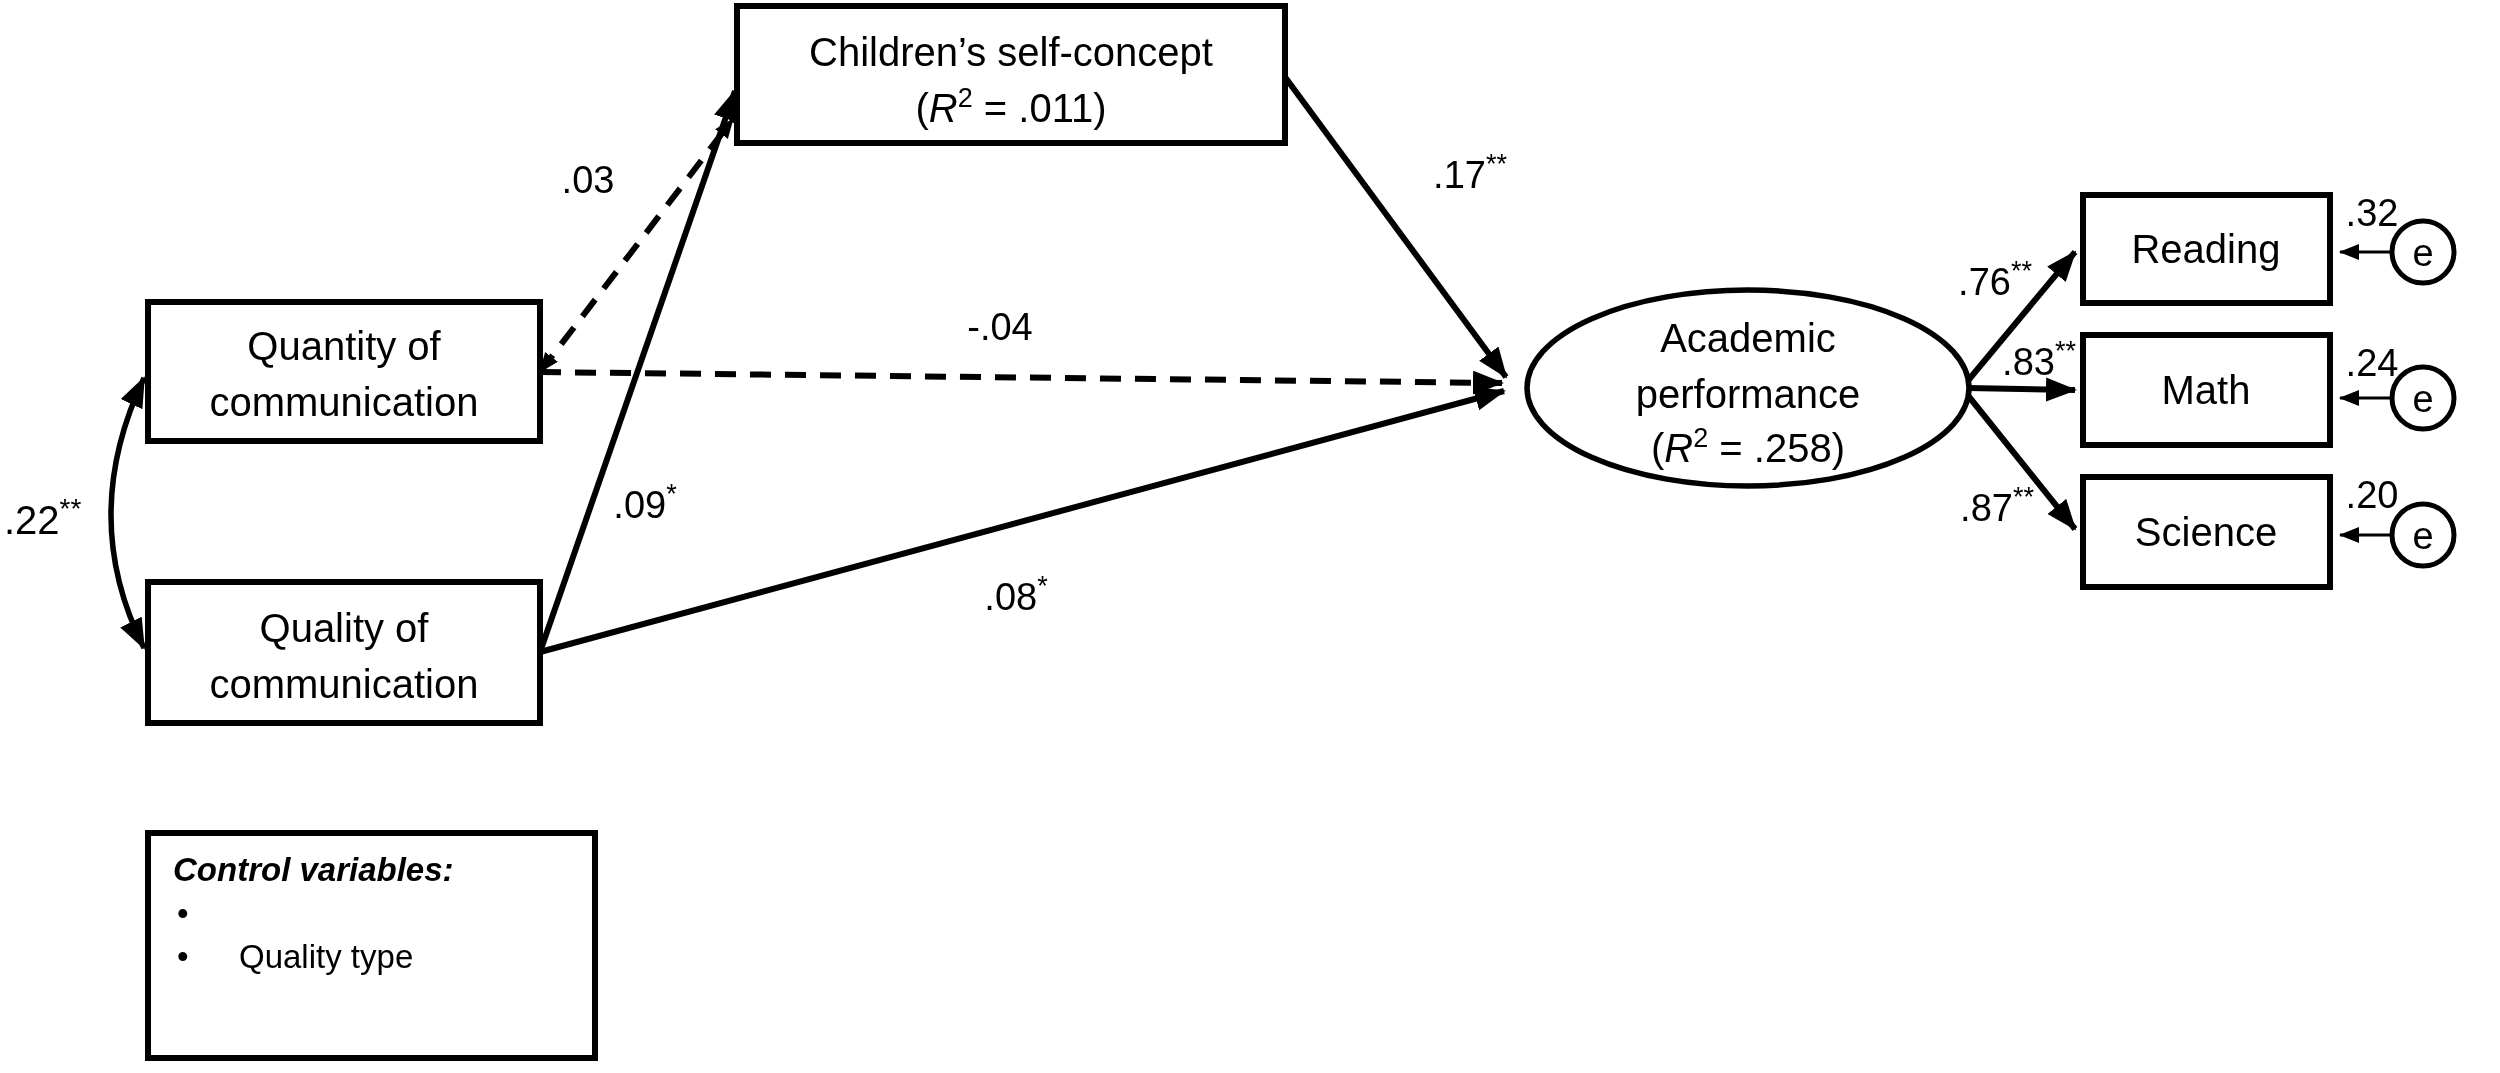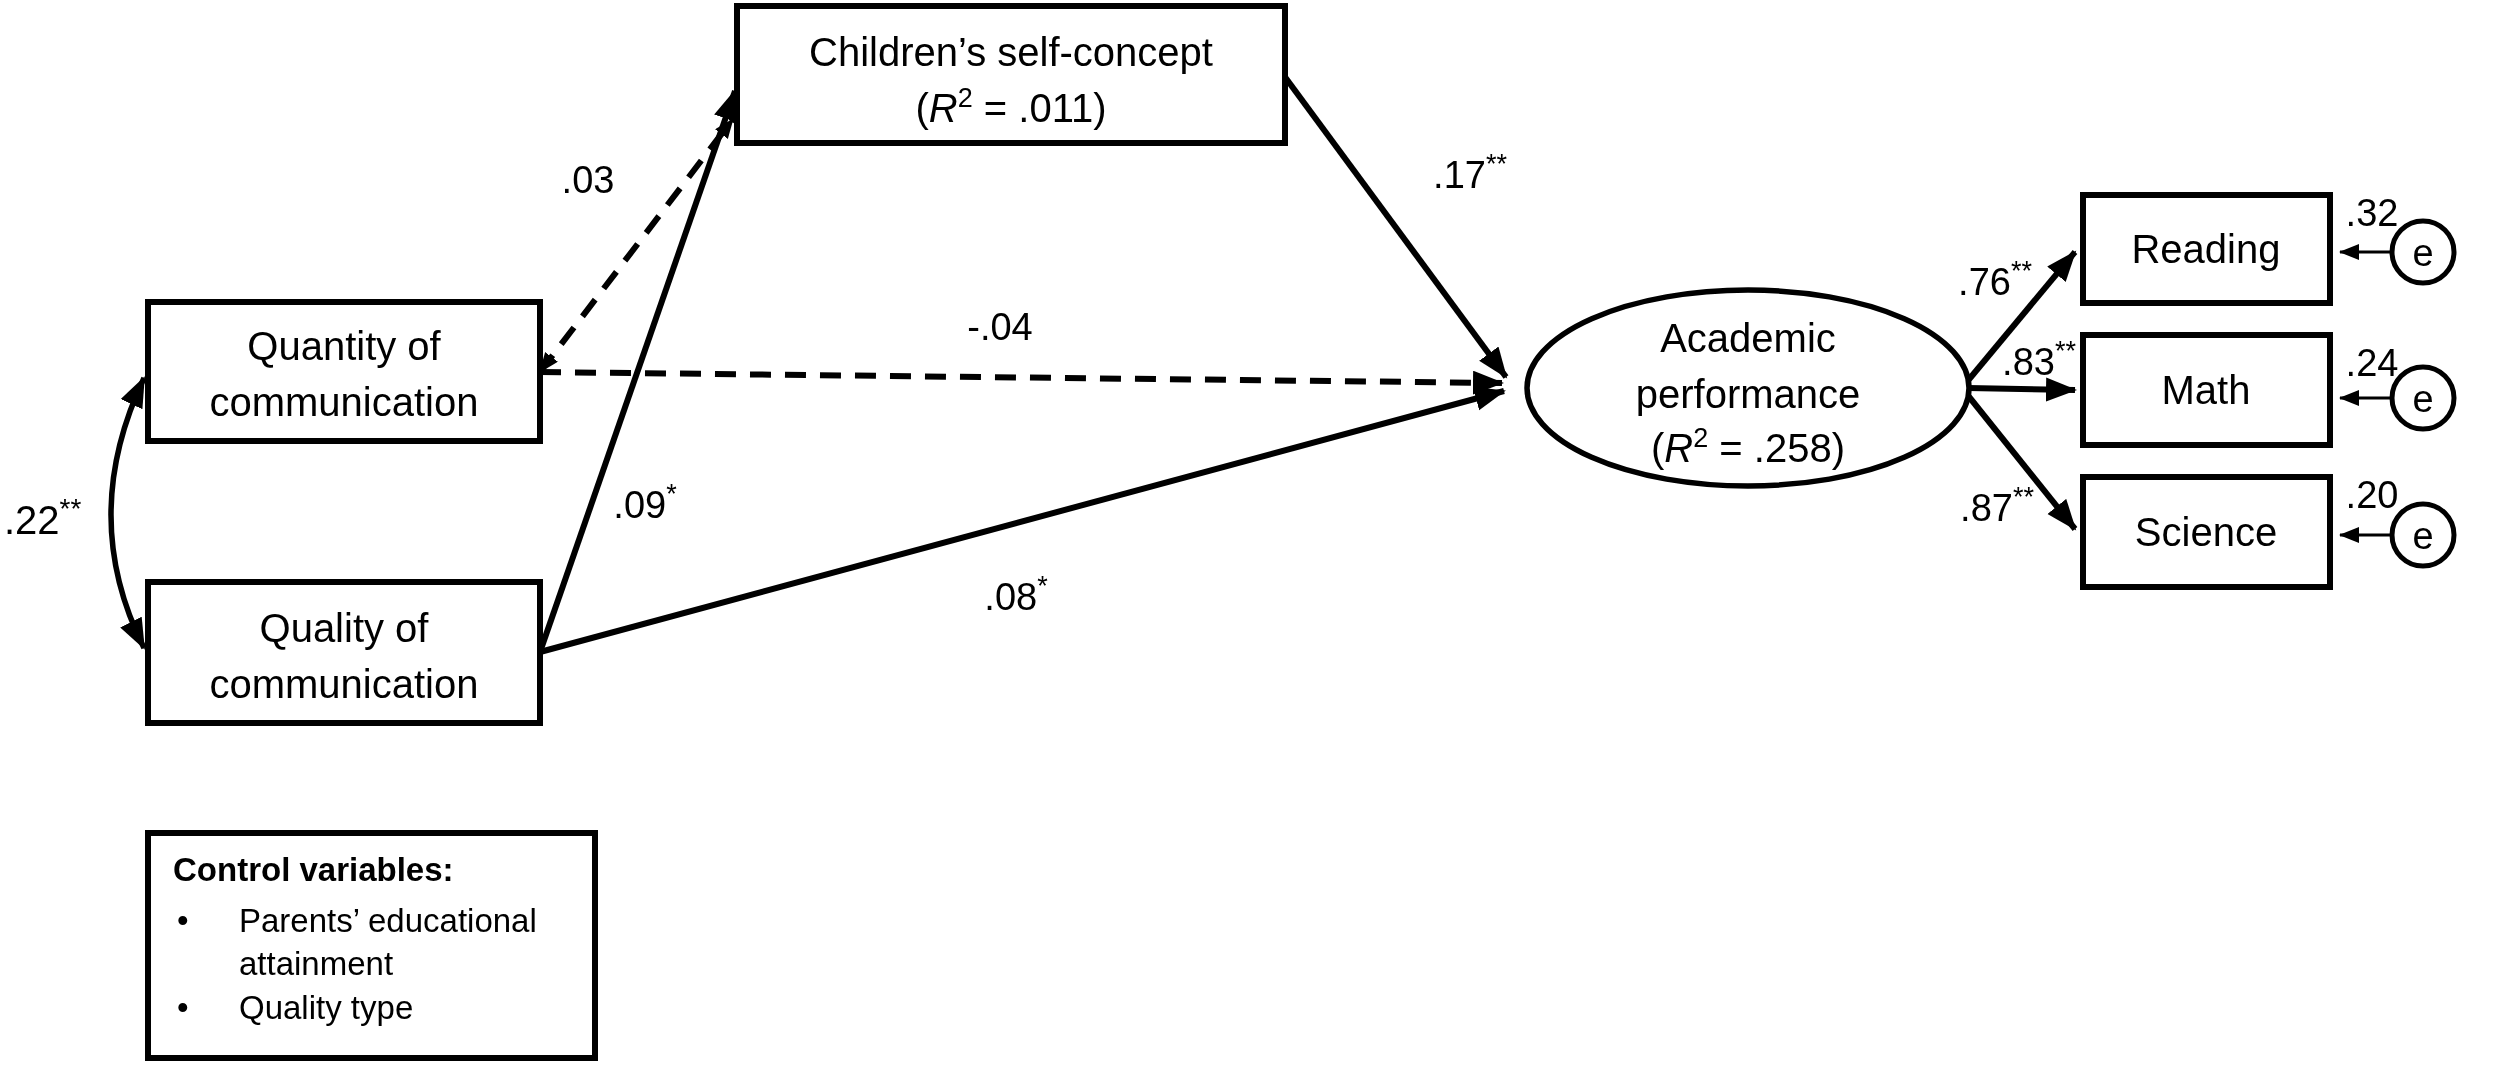--- a/index.html
+++ b/index.html
@@ -51,21 +51,21 @@
   }
   .cv-wrap {
     font-family: "Liberation Sans", sans-serif;
     color: #000000;
     font-size: 33px;
     line-height: 1.32;
     padding: 12px 0 0 22px;
   }
   .cv-title {
     font-weight: bold;
-    margin-bottom: 7px;
+    font-style: italic;
   }
   .cv-item { display: flex; }
   .cv-bullet {
     flex: none;
     width: 62px;
     padding-left: 4px;
   }
   .cv-text { max-width: 310px; }
 </style>
 </head>
@@ -164,21 +164,20 @@
   <text x="2372" y="226" text-anchor="middle" class="err-label">.32</text>
   <text x="2372" y="376" text-anchor="middle" class="err-label">.24</text>
   <text x="2372" y="508" text-anchor="middle" class="err-label">.20</text>
 
   <rect x="148" y="833" width="447" height="225" class="shape"></rect>
   <foreignObject x="151" y="836" width="441" height="219">
     <div xmlns="http://www.w3.org/1999/xhtml" class="cv-wrap">
       <div class="cv-title">Control variables:</div>
       <div class="cv-item">
         <span class="cv-bullet">•</span>
-        <span class="cv-text">Parents’ educational attainment</span>
       </div>
       <div class="cv-item">
         <span class="cv-bullet">•</span>
         <span class="cv-text">Quality type</span>
       </div>
     </div>
   </foreignObject>
 
 </svg>
 

